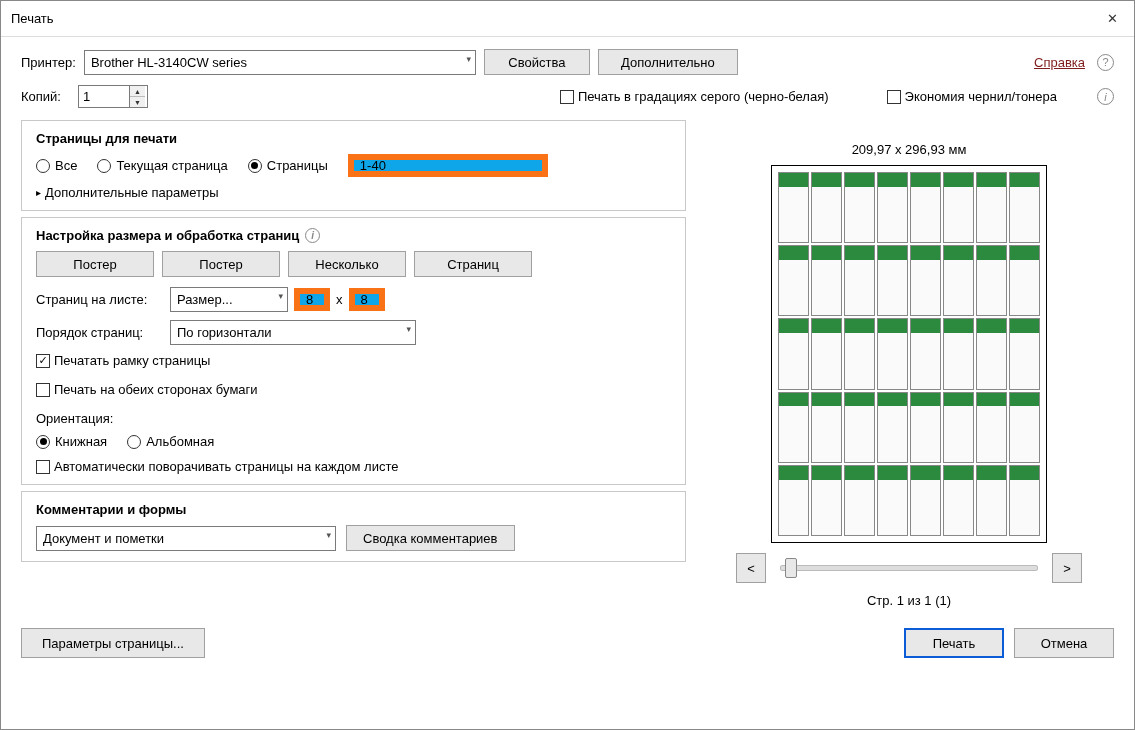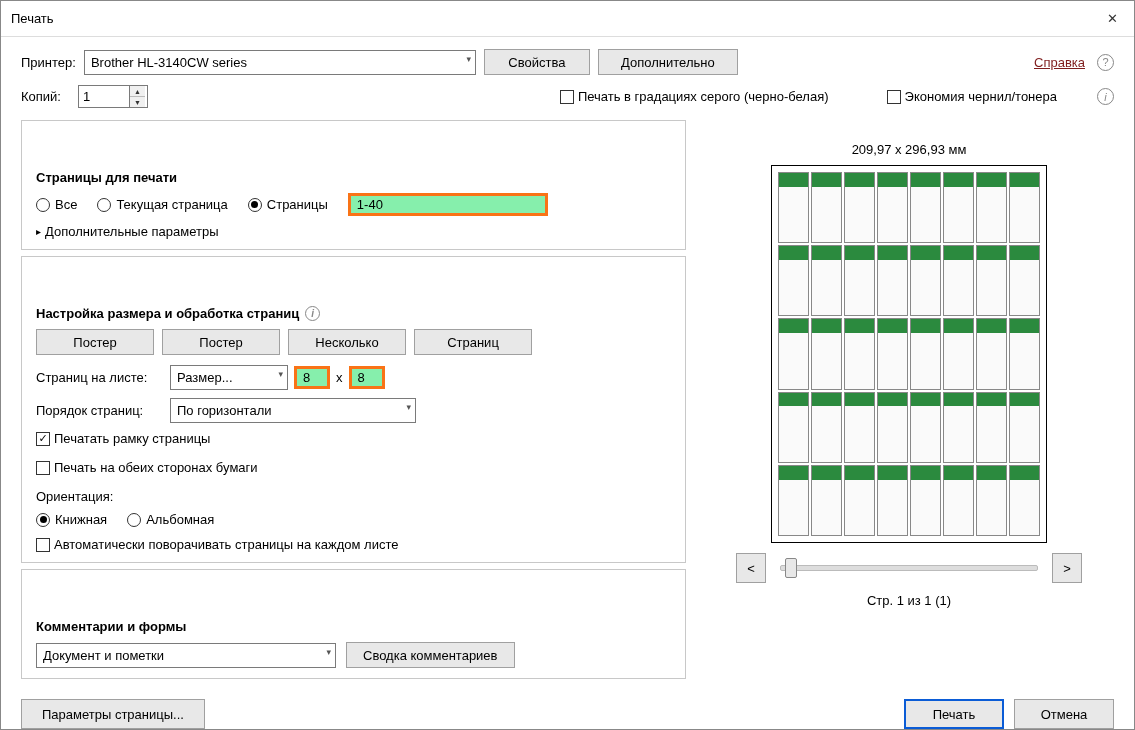--- a/index.html
+++ b/index.html
@@ -19,26 +19,26 @@
 .spinner { display: flex; border: 1px solid #7a7a7a; height: 23px; width: 70px; }
 .spinner input { border: none; width: 50px; padding: 0 4px; outline: none; }
 .spinner .spin-btns { display: flex; flex-direction: column; border-left: 1px solid #7a7a7a; width: 16px; }
 .spinner .spin-btns div { flex: 1; display: flex; align-items: center; justify-content: center; font-size: 7px; color: #333; cursor: pointer; background: #f0f0f0; border-bottom: 1px solid #bbb; }
 .spinner .spin-btns div:last-child { border-bottom: none; }
 .chk { display: flex; align-items: center; gap: 4px; cursor: pointer; }
 .chk .box { width: 14px; height: 14px; border: 1px solid #333; display: flex; align-items: center; justify-content: center; font-size: 11px; background: #fff; }
 .main-columns { display: flex; gap: 0; }
 .left-col { width: 665px; display: flex; flex-direction: column; gap: 6px; }
 .panel { border: 1px solid #c8c8c8; padding: 10px 14px; }
-.panel h3 { font-size: 13px; font-weight: 600; margin-bottom: 8px; margin-top: 39px; }
+.panel h3 { font-size: 13px; font-weight: 600; margin-bottom: 8px; }
 .radio-row { display: flex; align-items: center; gap: 20px; margin-bottom: 8px; }
 .radio-item { display: flex; align-items: center; gap: 5px; cursor: pointer; }
 .radio-circle { width: 14px; height: 14px; border: 1px solid #333; border-radius: 50%; display: flex; align-items: center; justify-content: center; }
 .radio-circle.on::after { content: ""; width: 7px; height: 7px; background: #000; border-radius: 50%; }
-.txtbox { border: 3px solid #f97316; height: 23px; padding: 0 6px; background: #86efac; }
+.txtbox { border: 6px solid #f97316; height: 23px; padding: 0 6px; background: #0ea5e9; }
 .more-opts { display: flex; align-items: center; gap: 4px; cursor: pointer; margin-top: 4px; }
 .more-opts .tri { font-size: 10px; }
 .btn-group { display: flex; gap: 8px; margin-bottom: 10px; }
 .btn-group .btn { width: 118px; }
 .opt-row { display: flex; align-items: center; gap: 6px; margin-bottom: 8px; }
 .opt-row .lbl { width: 128px; }
 .right-col { flex: 1; display: flex; flex-direction: column; align-items: center; padding-left: 18px; padding-top: 22px; }
 .dim-label { margin-bottom: 8px; }
 .preview { width: 276px; height: 378px; border: 1.5px solid #000; padding: 6px; display: grid; grid-template-columns: repeat(8,1fr); grid-template-rows: repeat(5,1fr); gap: 2px; align-content: start; }
 .thumb { border: 1px solid #888; background: #fff; position: relative; overflow: hidden; }

